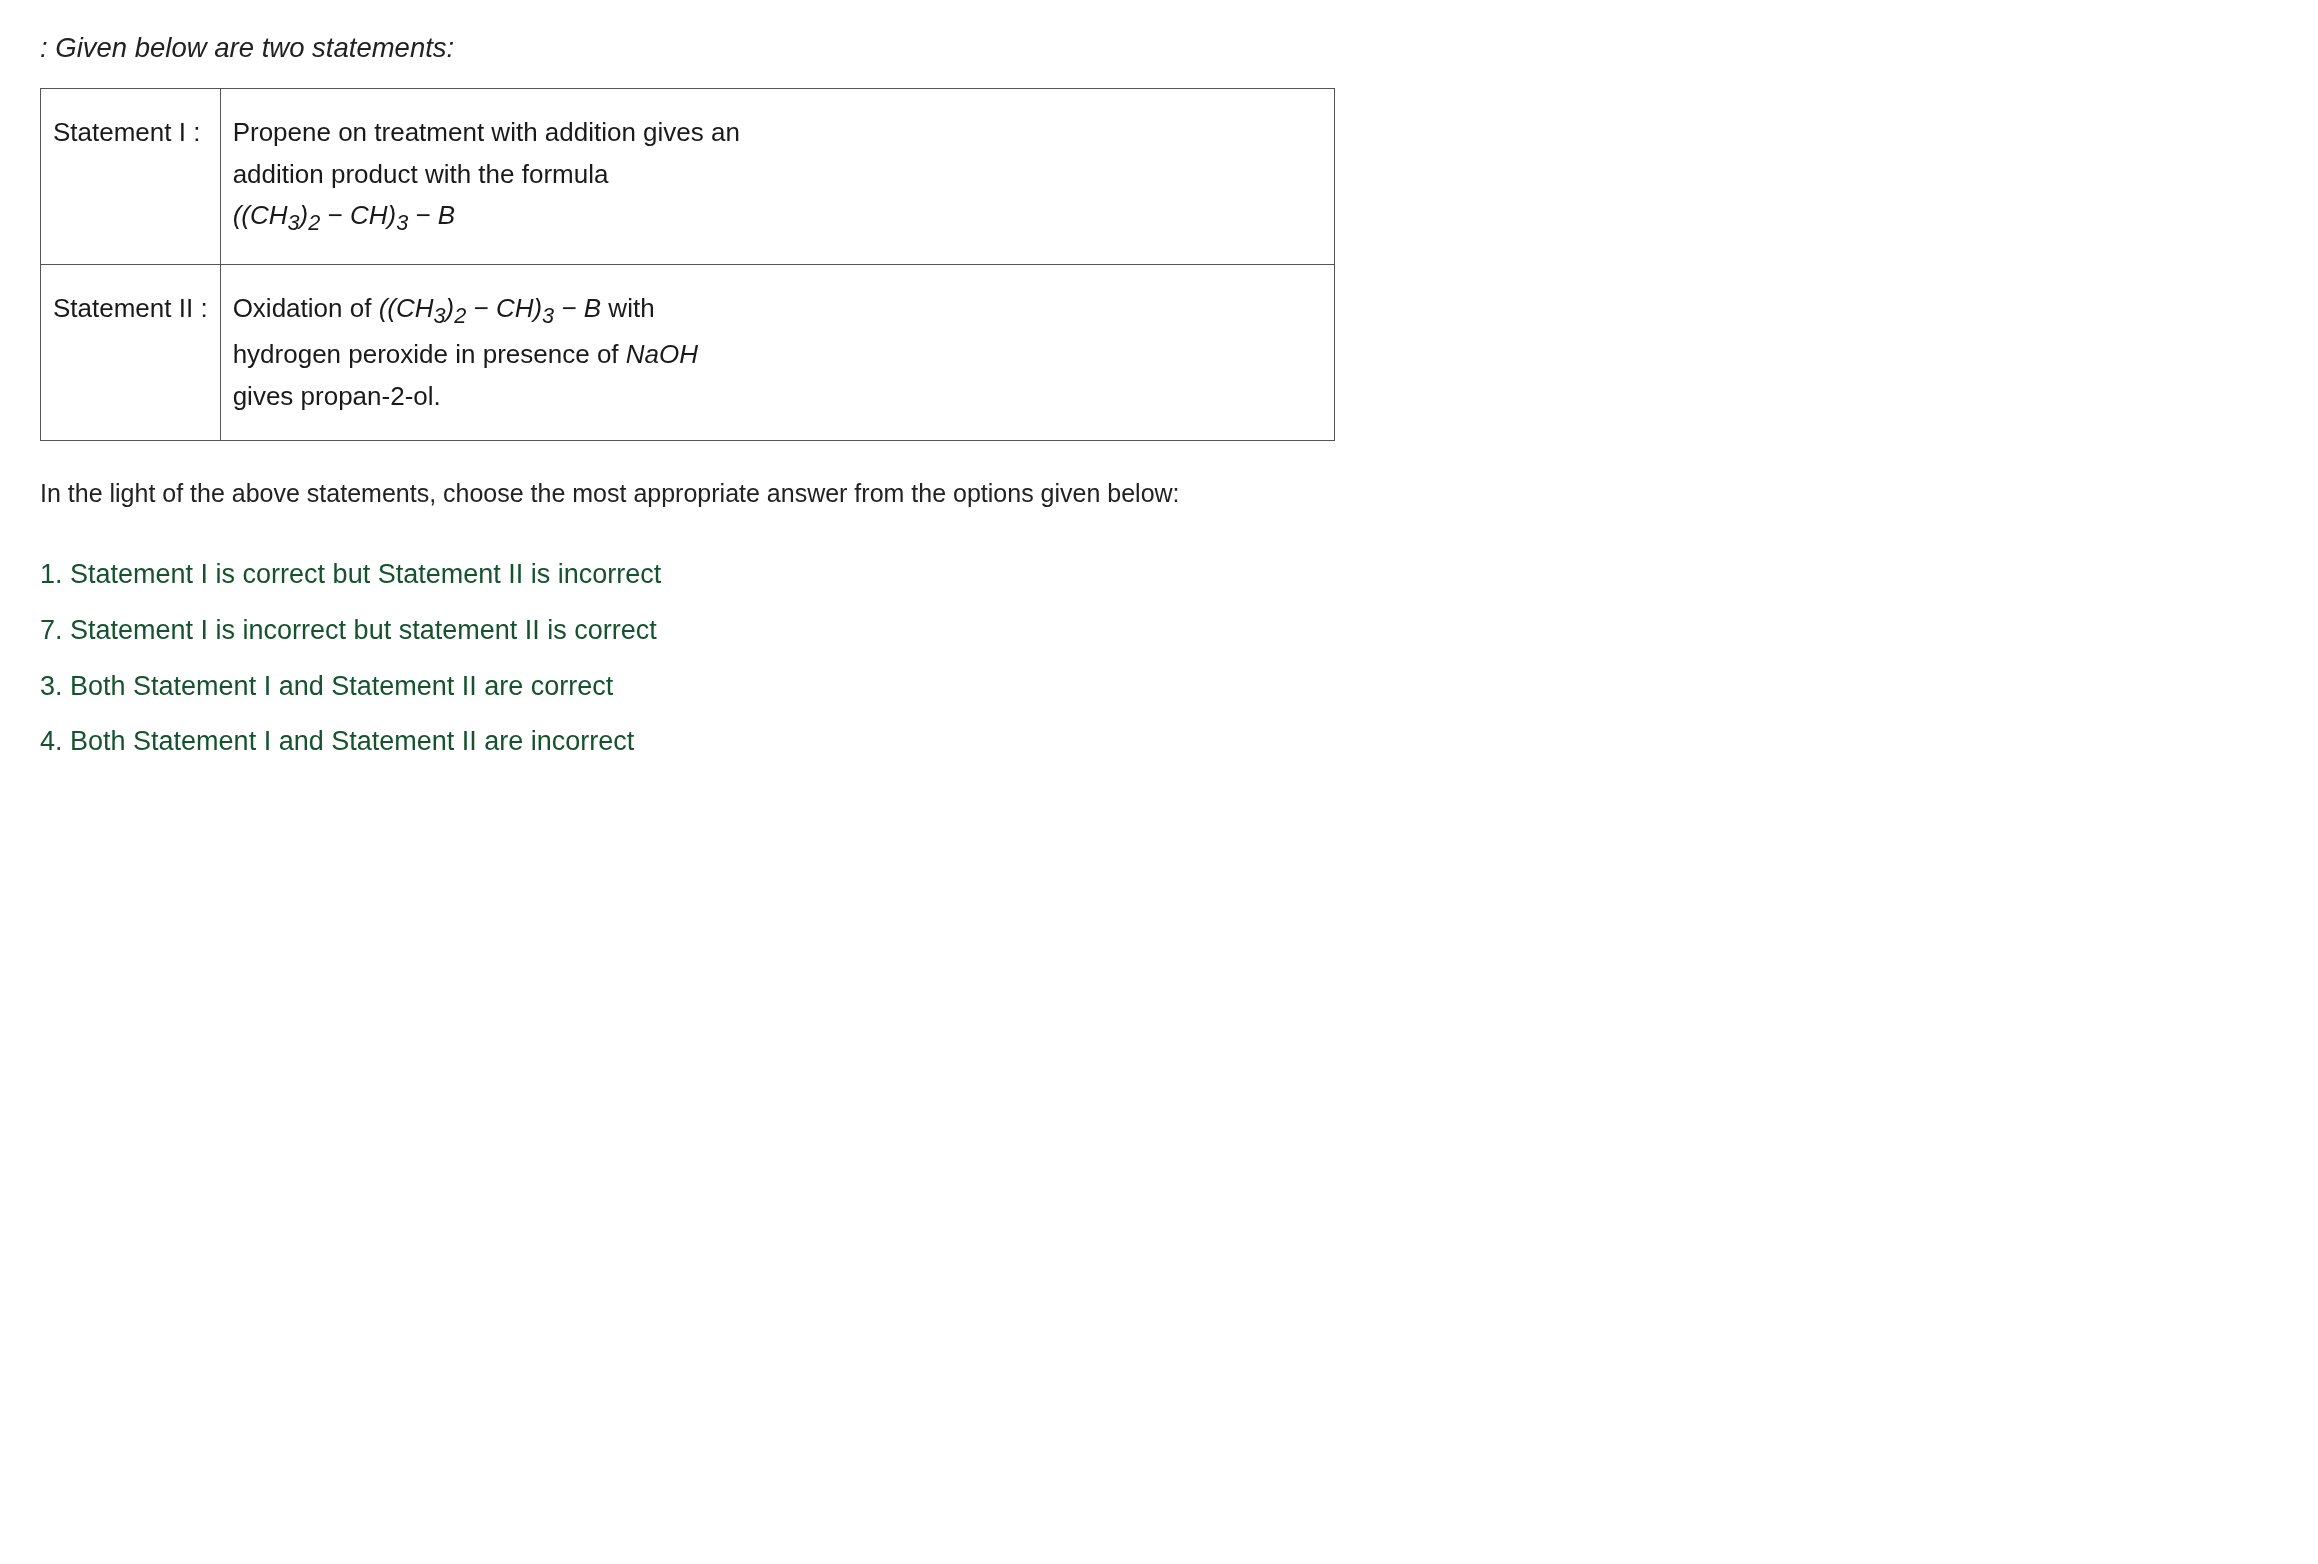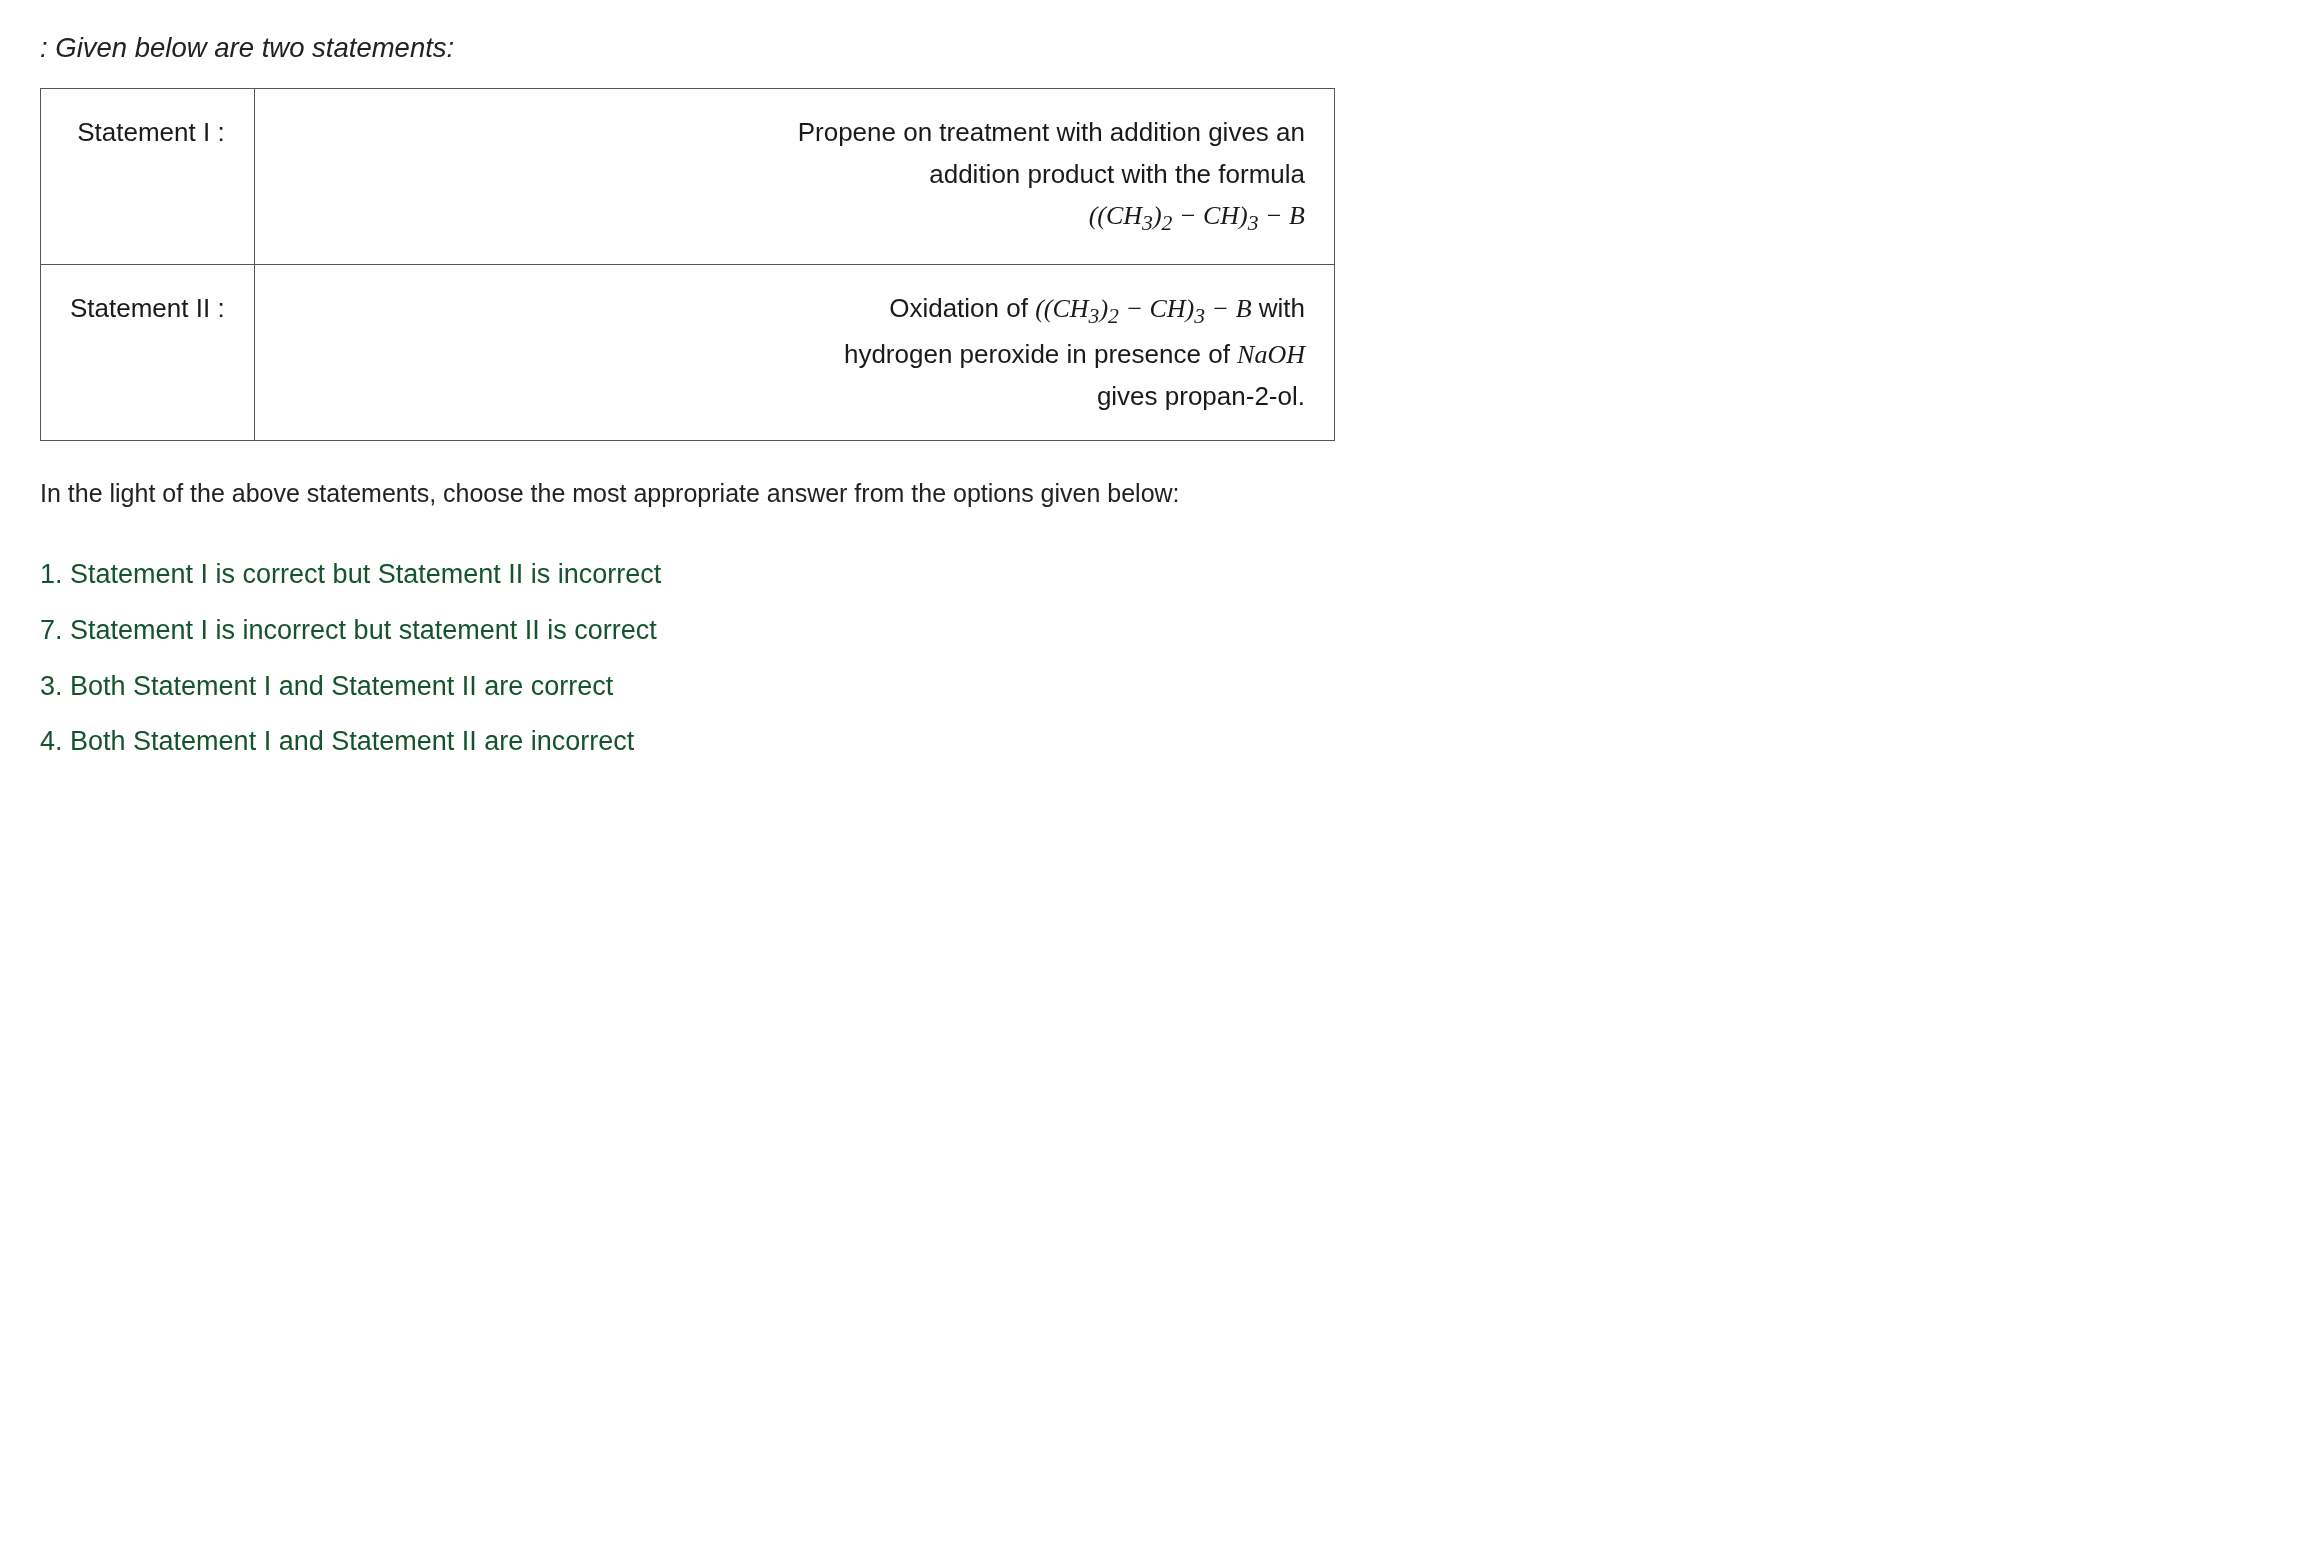--- a/index.html
+++ b/index.html
@@ -26,41 +26,40 @@
     }
 
     .statements-table {
       border-collapse: collapse;
       width: 1295px;
       margin-bottom: 32px;
     }
 
     .statements-table td {
       border: 1.6px solid #555;
-      padding: 23px 29px;
+      padding: 23px 12px;
       vertical-align: top;
       font-size: 26px;
       line-height: 1.6;
-      text-align: right;
     }
 
     .label-cell {
       white-space: nowrap;
       font-size: 26px;
       width: 162px;
       vertical-align: middle;
     }
 
     .content-cell {
       font-size: 26px;
     }
 
     .math {
       font-style: italic;
-      font-family: Liberation Serif, serif;
+      font-family: Liberation Sans, sans-serif;
     }
 
     .instruction-text {
       font-size: 25px;
       line-height: 1.65;
       margin-bottom: 38px;
       color: #222;
       max-width: 2105px;
     }
 

